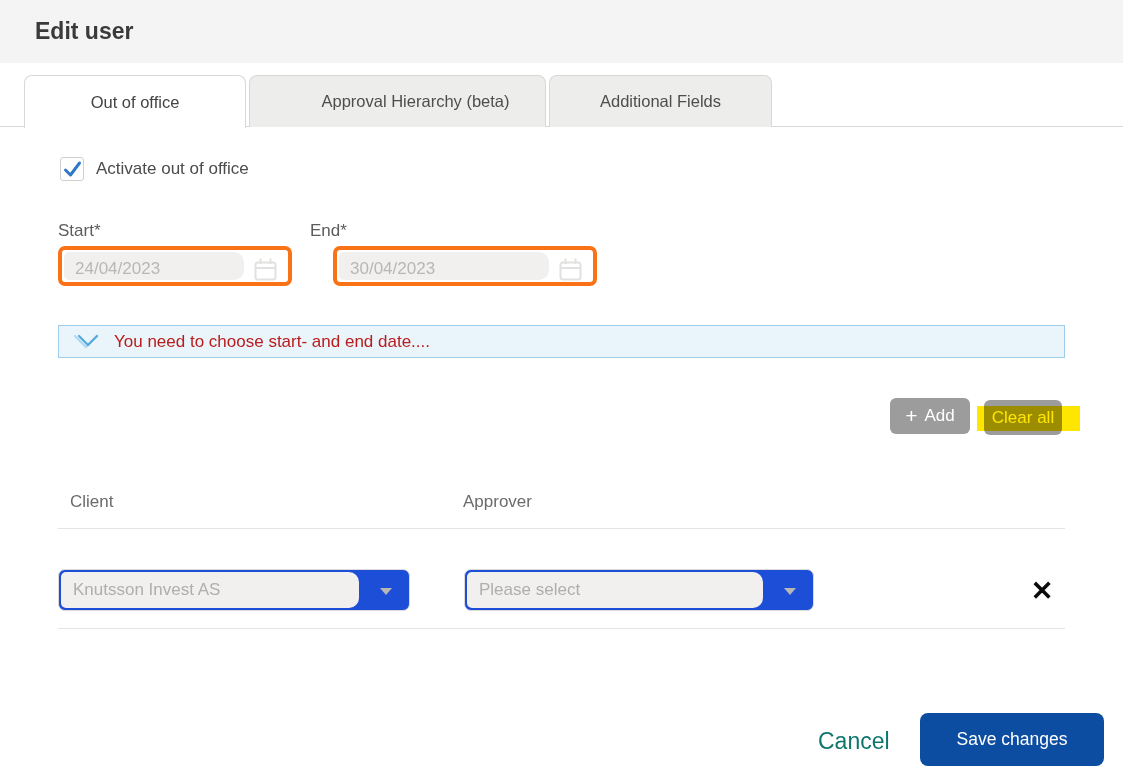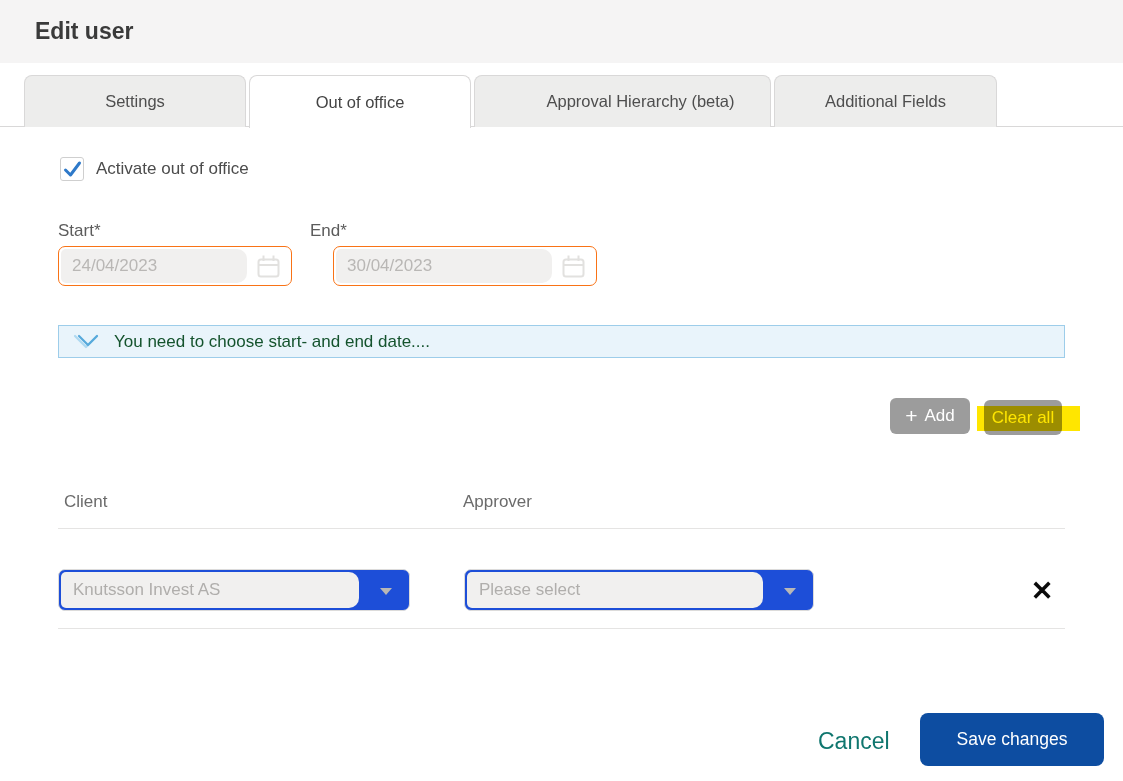--- a/index.html
+++ b/index.html
@@ -30,49 +30,49 @@
   .checkbox-row { position:absolute; top:157px; left:60px; display:flex; align-items:center; }
   .checkbox { width:24px; height:24px; background:#fff; border:1px solid #cfcfcf;
     border-radius:3px; display:flex; align-items:center; justify-content:center; cursor:pointer; }
   .checkbox-label { margin-left:12px; font-size:17px; color:#4c4c4c; }
 
   
   .field-label { position:absolute; font-size:17px; color:#5c5c5c; }
   .lbl-start { top:221px; left:58px; }
   .lbl-end   { top:221px; left:310px; }
   .datefield { position:absolute; top:246px; height:40px; background:#fff;
-    border:1px solid #f97316; border-radius:7px; }
+    border:4px solid #f97316; border-radius:7px; }
   .datefield-start { left:58px; width:234px; }
   .datefield-end   { left:310px; width:264px;margin-left:23px; }
   .datefield .fill { position:absolute; top:2px; left:2px; bottom:2px; right:44px;
     background:#f1f0ef; border-radius:5px 10px 10px 5px; }
   .datefield .value { position:relative; z-index:1; line-height:38px; padding-left:13px;
     font-size:17px; color:#b9b7b5; }
   .datefield .cal { position:absolute; z-index:1; right:9px; top:6px; }
 
   
   .banner { position:absolute; top:325px; left:58px; width:1007px; height:33px;
     background:#e9f4fb; border:1px solid #9dcdea; display:flex; align-items:center;
     padding-left:13px; }
   .banner-icon { margin-right:12px; display:flex; align-items:center; }
-  .banner-text { font-size:17px; color:#14532d; }
+  .banner-text { font-size:17px; color:#b91c1c; }
 
   
   .gray-btn { position:absolute; background:#9c9c9c; color:#fff; border:none;
     border-radius:6px; font-family:inherit; font-size:17px; cursor:pointer;
     display:flex; align-items:center; justify-content:center; }
   .add-btn { left:890px; top:398px; width:80px; height:36px; gap:7px; }
   .add-btn .plus { font-size:21px; font-weight:400; line-height:1; margin-top:-2px; }
   .clear-btn { left:984px; top:400px; width:78px; height:35px; }
   .yellow-highlight { position:absolute; left:977px; top:406px; width:103px; height:25px;
     background:#ffe600; mix-blend-mode:multiply; z-index:3; pointer-events:none; }
 
   
   .col-header { position:absolute; top:492px; font-size:17px; color:#6b6b6b; }
-  .col-client { left:64px; }
+  .col-client { left:70px; }
   .col-approver { left:463px; }
   .divider { position:absolute; left:58px; width:1007px; height:1px; background:#e5e4e3; }
   .divider-1 { top:528px; }
   .divider-2 { top:628px; }
 
   .dropdown { position:absolute; top:569px; height:42px; background:#1d4ed8;
     border:1px solid #dcdbda; border-radius:7px; cursor:pointer; }
   .dd-client { left:58px; width:352px; }
   .dd-approver { left:464px; width:350px; }
   .dropdown .fill { position:absolute; top:2px; left:2px; bottom:2px; right:50px;
@@ -97,23 +97,20 @@
 </head>
 <body>
 
 <div id="app">
 
   <div class="header">
     <div class="title">Edit user</div>
   </div>
 
   <div class="tabbar">
-    <div class="tab tab-settings">
-      <span>Settings</span>
-    </div>
     <div class="tab tab-ooo active">
       <span>Out of office</span>
     </div>
     <div class="tab tab-approval">
       <span>Approval Hierarchy (beta)</span>
     </div>
     <div class="tab tab-additional">
       <span>Additional Fields</span>
     </div>
   </div>

